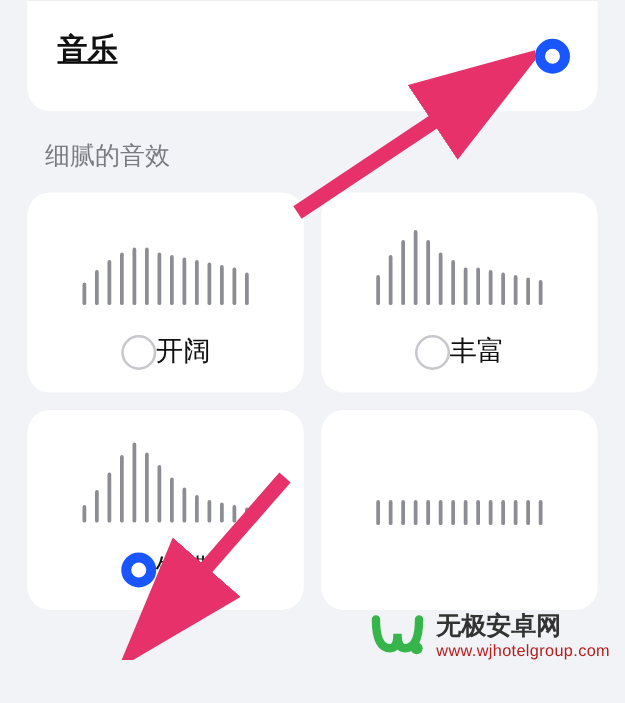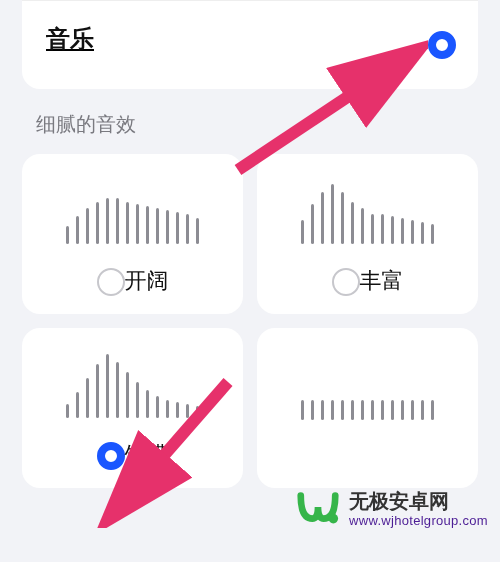--- a/index.html
+++ b/index.html
@@ -110,21 +110,21 @@
   bottom: 30px;
   display: flex;
   align-items: center;
   gap: 8px;
 }
 .wm-logo {
   width: 46px; height: 46px;
 }
 .wm-text { display: flex; flex-direction: column; line-height: 1.2; }
 .wm-cn { font-size: 20px; color: #333; font-weight: 600; }
-.wm-url { font-size: 13px; color: #4c1d95; letter-spacing: 0.3px; }
+.wm-url { font-size: 13px; color: #b91c1c; letter-spacing: 0.3px; }
 </style>
 </head>
 <body>
 
 <div class="card music-card">
   <div class="music-title">音乐</div>
   <div class="radio-right"></div>
 </div>
 
 <div class="section-title">细腻的音效</div>

